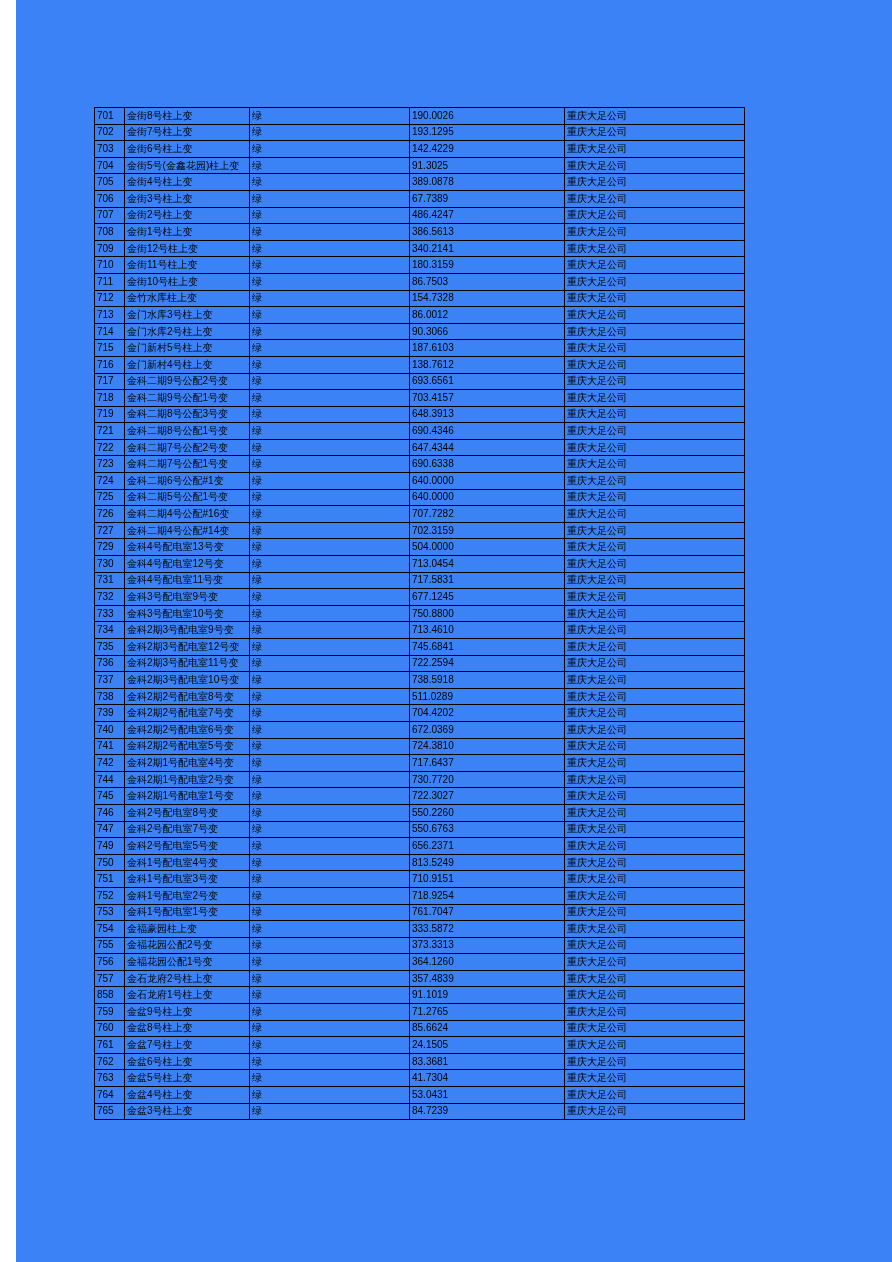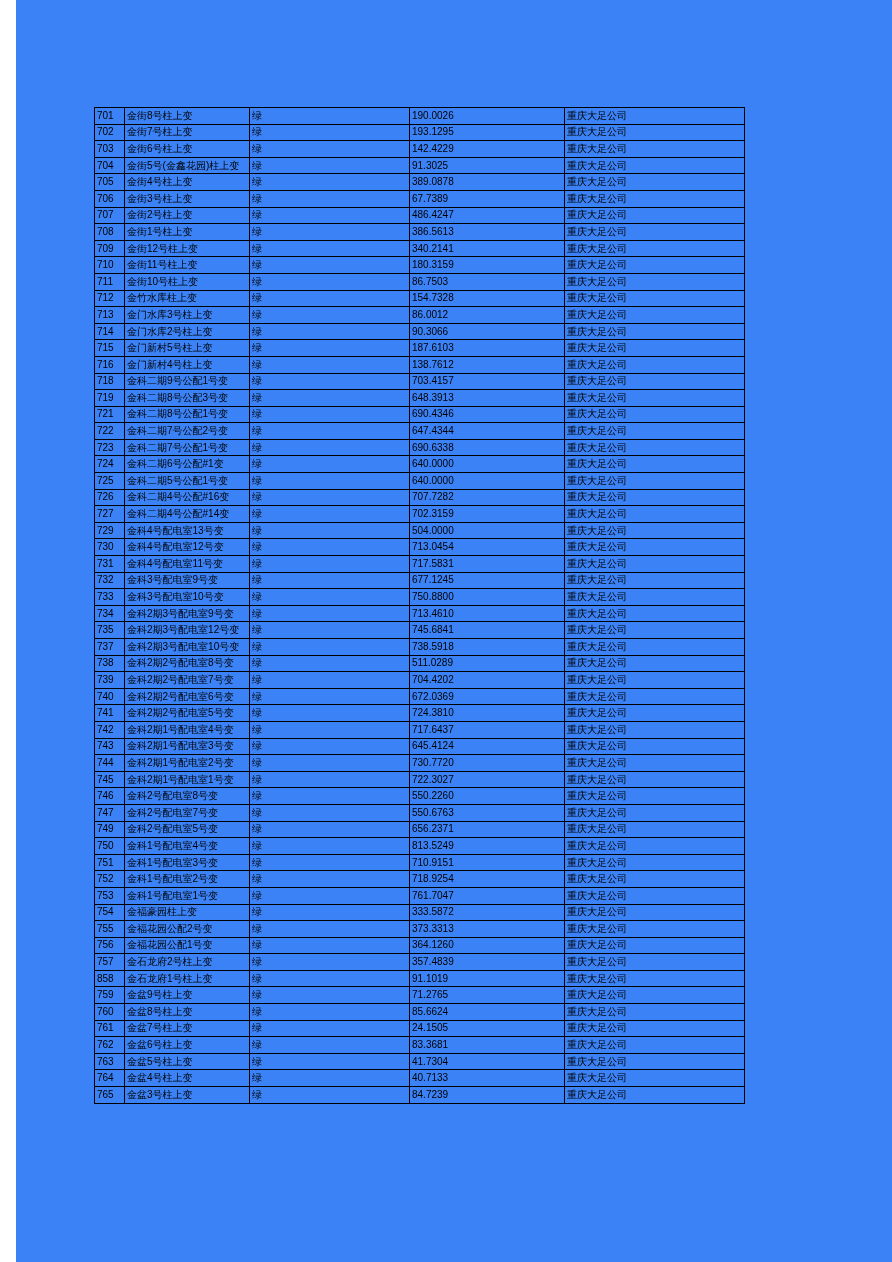--- a/index.html
+++ b/index.html
@@ -191,20 +191,27 @@
             <td class="company">重庆大足公司</td>
           </tr>
           <tr>
             <td class="idx">716</td>
             <td class="name">金门新村4号柱上变</td>
             <td class="color">绿</td>
             <td class="value">138.7612</td>
             <td class="company">重庆大足公司</td>
           </tr>
           <tr>
+            <td class="idx">717</td>
+            <td class="name">金科二期9号公配2号变</td>
+            <td class="color">绿</td>
+            <td class="value">693.6561</td>
+            <td class="company">重庆大足公司</td>
+          </tr>
+          <tr>
             <td class="idx">718</td>
             <td class="name">金科二期9号公配1号变</td>
             <td class="color">绿</td>
             <td class="value">703.4157</td>
             <td class="company">重庆大足公司</td>
           </tr>
           <tr>
             <td class="idx">719</td>
             <td class="name">金科二期8号公配3号变</td>
             <td class="color">绿</td>
@@ -303,20 +310,27 @@
             <td class="company">重庆大足公司</td>
           </tr>
           <tr>
             <td class="idx">735</td>
             <td class="name">金科2期3号配电室12号变</td>
             <td class="color">绿</td>
             <td class="value">745.6841</td>
             <td class="company">重庆大足公司</td>
           </tr>
           <tr>
+            <td class="idx">736</td>
+            <td class="name">金科2期3号配电室11号变</td>
+            <td class="color">绿</td>
+            <td class="value">722.2594</td>
+            <td class="company">重庆大足公司</td>
+          </tr>
+          <tr>
             <td class="idx">737</td>
             <td class="name">金科2期3号配电室10号变</td>
             <td class="color">绿</td>
             <td class="value">738.5918</td>
             <td class="company">重庆大足公司</td>
           </tr>
           <tr>
             <td class="idx">738</td>
             <td class="name">金科2期2号配电室8号变</td>
             <td class="color">绿</td>
@@ -345,27 +359,20 @@
             <td class="company">重庆大足公司</td>
           </tr>
           <tr>
             <td class="idx">742</td>
             <td class="name">金科2期1号配电室4号变</td>
             <td class="color">绿</td>
             <td class="value">717.6437</td>
             <td class="company">重庆大足公司</td>
           </tr>
           <tr>
-            <td class="idx">743</td>
-            <td class="name">金科2期1号配电室3号变</td>
-            <td class="color">绿</td>
-            <td class="value">645.4124</td>
-            <td class="company">重庆大足公司</td>
-          </tr>
-          <tr>
             <td class="idx">744</td>
             <td class="name">金科2期1号配电室2号变</td>
             <td class="color">绿</td>
             <td class="value">730.7720</td>
             <td class="company">重庆大足公司</td>
           </tr>
           <tr>
             <td class="idx">745</td>
             <td class="name">金科2期1号配电室1号变</td>
             <td class="color">绿</td>
@@ -488,21 +495,21 @@
             <td class="idx">763</td>
             <td class="name">金盆5号柱上变</td>
             <td class="color">绿</td>
             <td class="value">41.7304</td>
             <td class="company">重庆大足公司</td>
           </tr>
           <tr>
             <td class="idx">764</td>
             <td class="name">金盆4号柱上变</td>
             <td class="color">绿</td>
-            <td class="value">40.7133</td>
+            <td class="value">53.0431</td>
             <td class="company">重庆大足公司</td>
           </tr>
           <tr>
             <td class="idx">765</td>
             <td class="name">金盆3号柱上变</td>
             <td class="color">绿</td>
             <td class="value">84.7239</td>
             <td class="company">重庆大足公司</td>
           </tr>
         </tbody>

